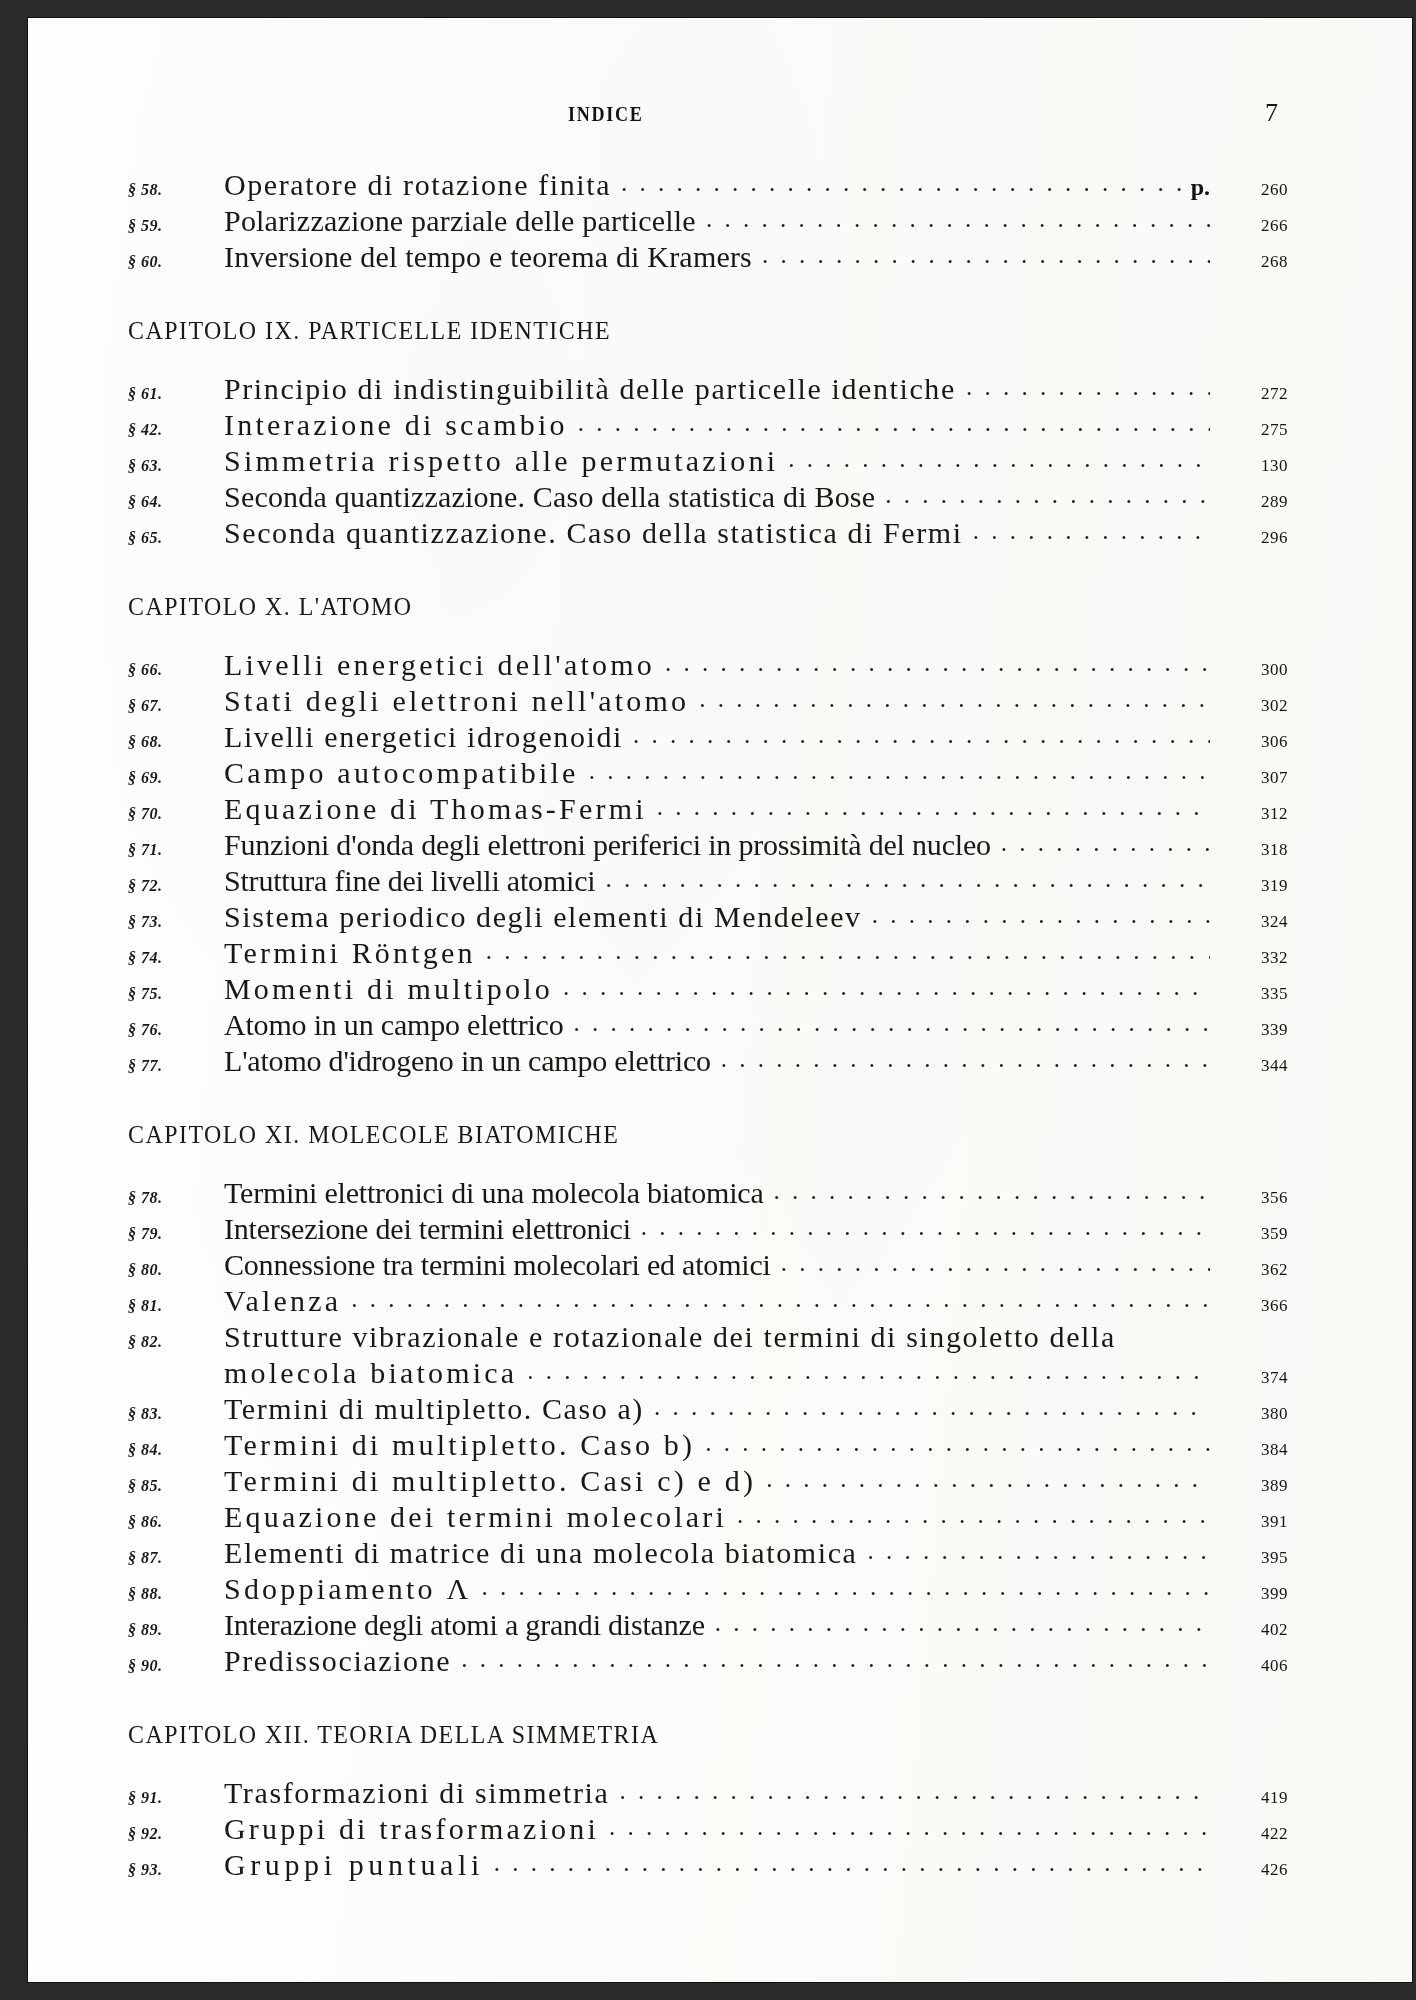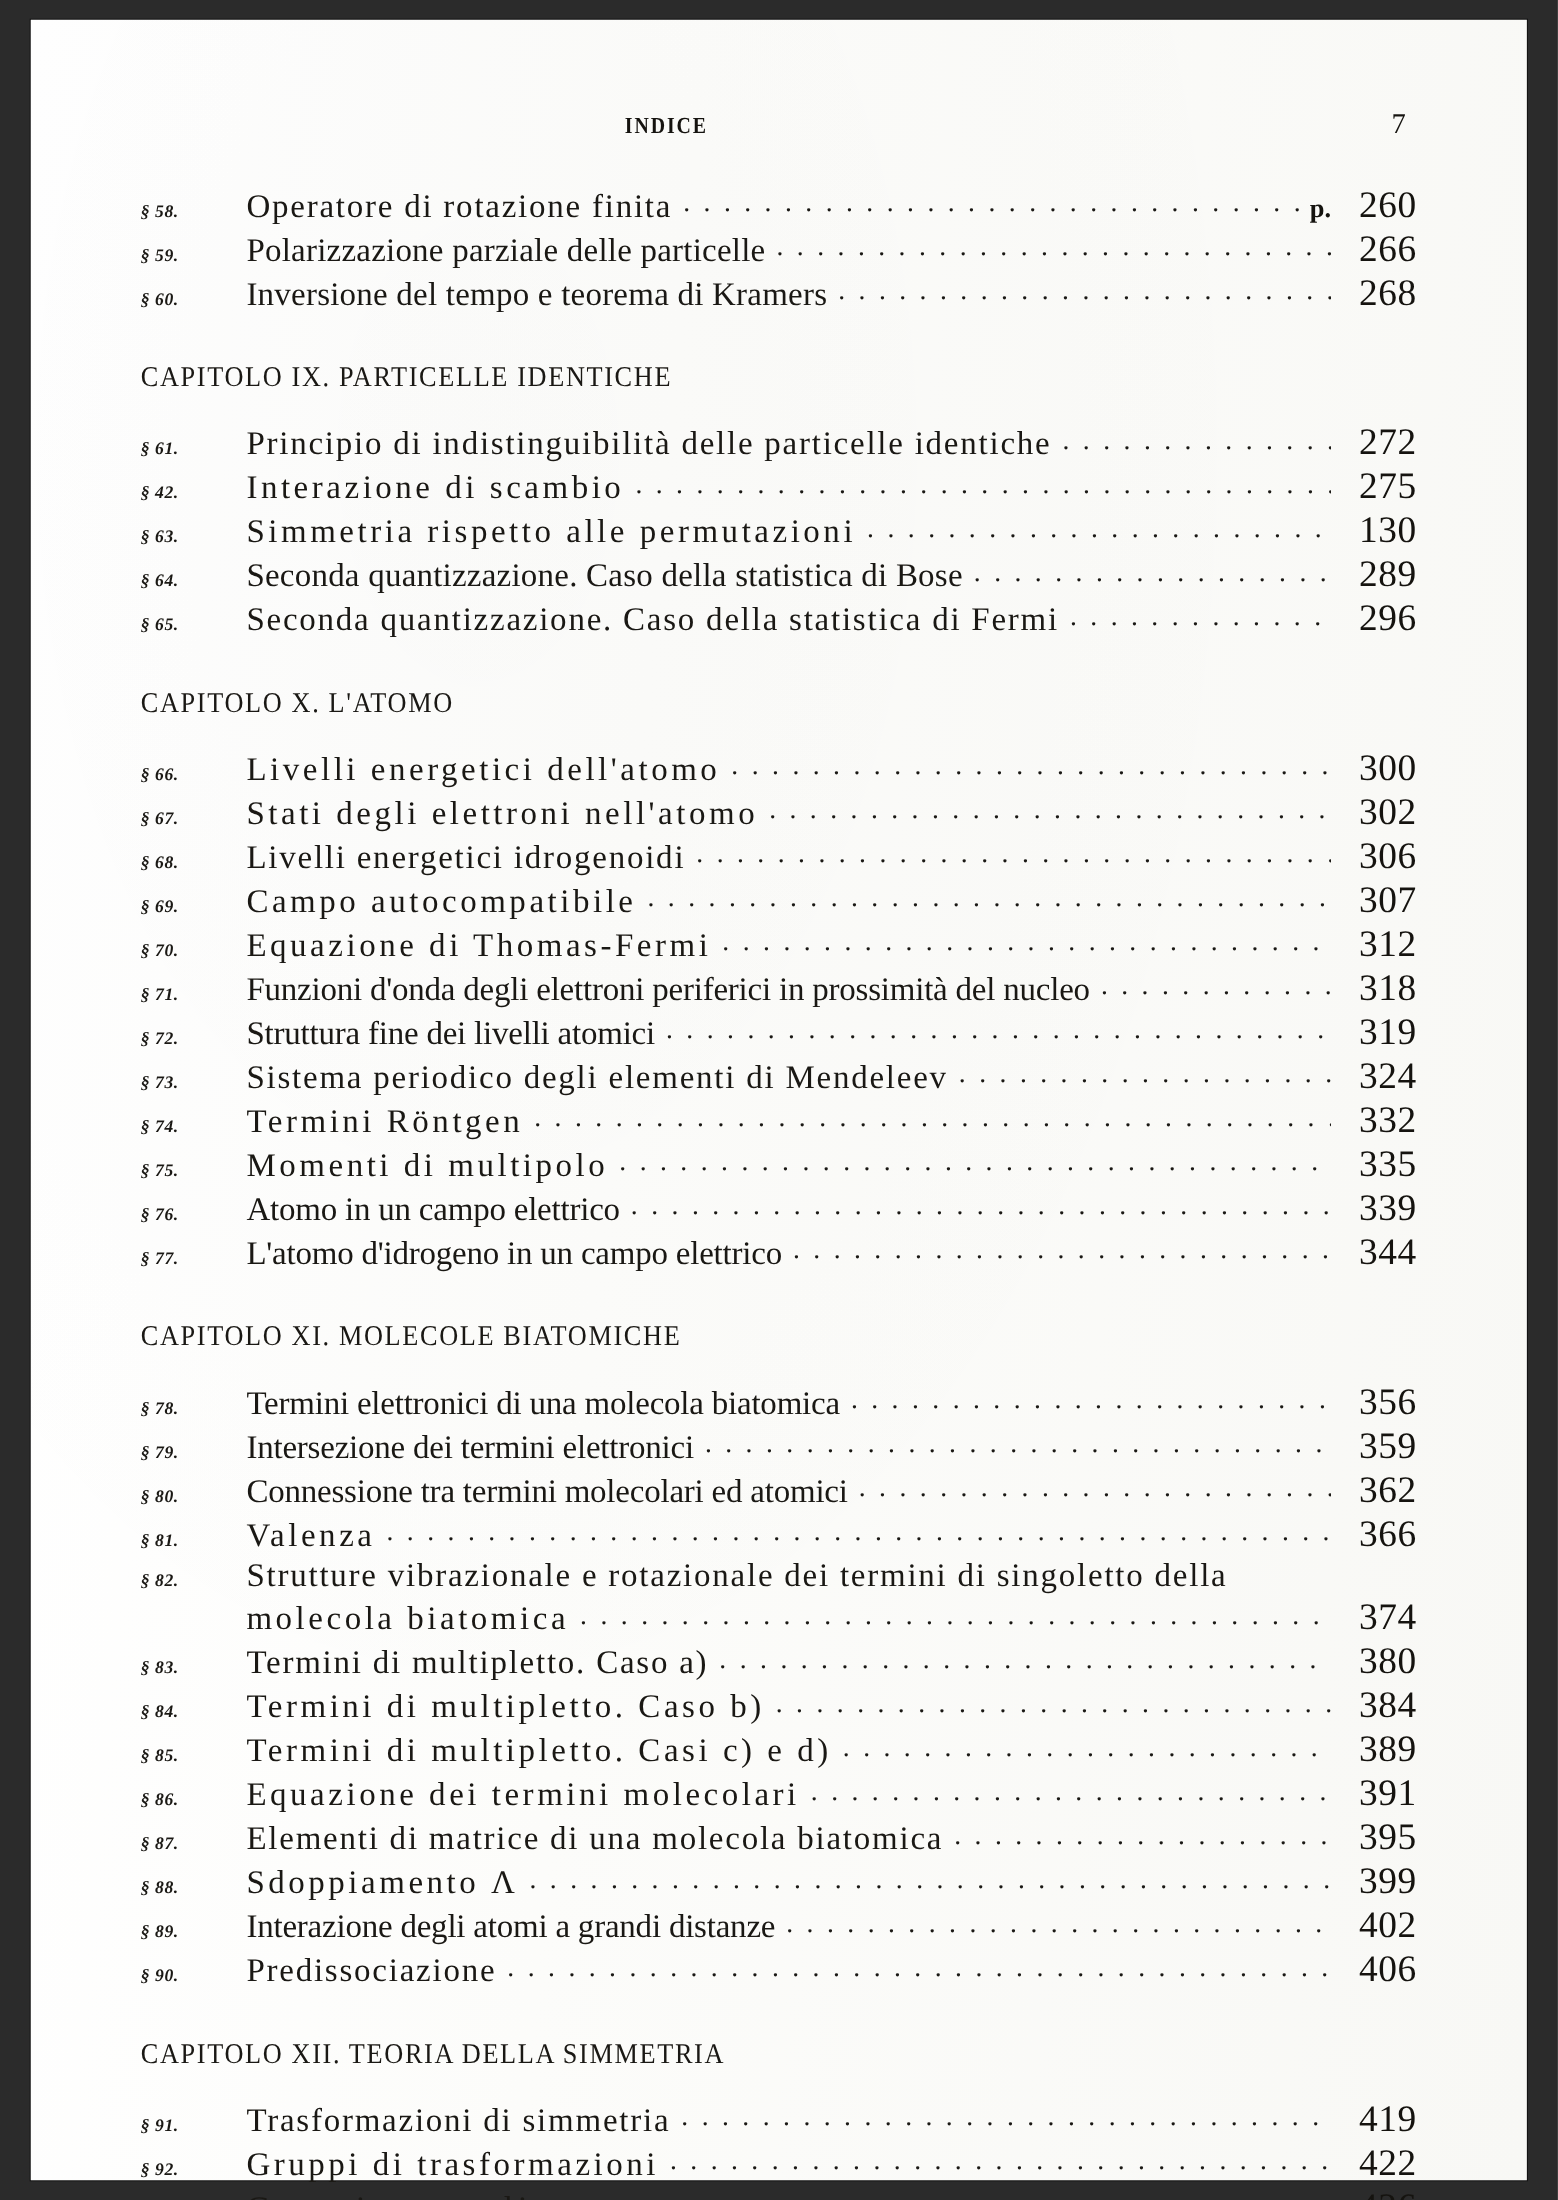--- a/index.html
+++ b/index.html
@@ -16,20 +16,21 @@
     font-family: "Liberation Serif", "DejaVu Serif", serif;
   }
   .paper {
     position: absolute;
     left: 28px;
     top: 18px;
     width: 1360px;
     height: 1964px;
     background: #737373;
     box-shadow: 0 0 0 1px #111;
+    padding-left: 24px;
   }
   .sheet {
     position: absolute;
     left: 0; top: 0;
     width: 100%;
     height: 100%;
     background:
       radial-gradient(ellipse at 30% 20%, rgba(0,0,0,0.012), rgba(0,0,0,0) 60%),
       linear-gradient(95deg, #ffffff 0%, #fcfcfa 40%, #f8f8f5 100%);
   }
@@ -131,21 +132,21 @@
   .entry-p {
     flex: 0 0 auto;
     font-weight: 700;
     font-size: 24px;
     color: #15130f;
     padding-right: 6px;
   }
   .entry-page {
     flex: 0 0 72px;
     text-align: right;
-    font-size: 34px;
+    font-size: 17px;
     color: #15130f;
     letter-spacing: 0.5px;
   }
   .entry.no-p .entry-page { margin-right: 0; }
   .entry.has-p .entry-page { flex: 0 0 72px; }
 
   
   .entry.cont .entry-num { visibility: hidden; }
   .entry.cont .entry-title { padding-left: 0; }
 </style>

